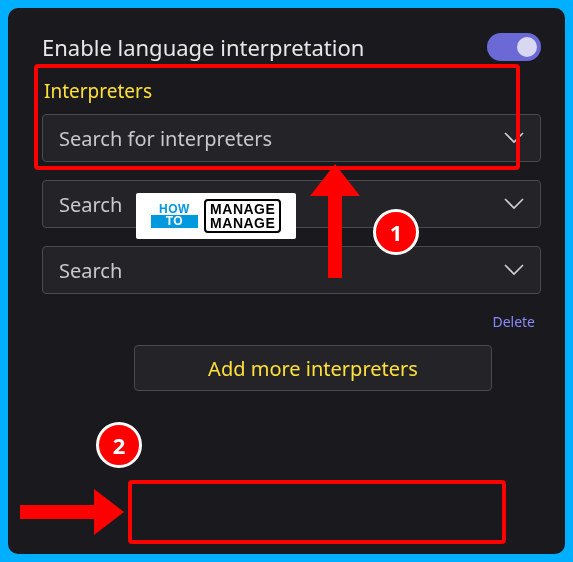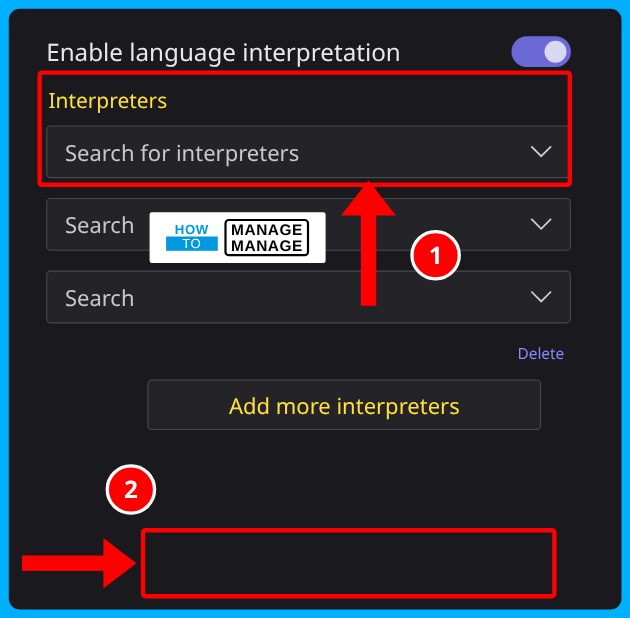--- a/index.html
+++ b/index.html
@@ -5,21 +5,21 @@
   html,body{margin:0;padding:0}
   body{
     width:573px;height:562px;box-sizing:border-box;
     background:#00b0ff;
     font-family:"Segoe UI",system-ui,sans-serif;
     position:relative;overflow:hidden;
   }
   .panel{
     position:absolute;left:8px;top:8px;right:8px;bottom:8px;
     background:#1a1a1e;border-radius:10px;
-    padding:24px 46px 24px 34px;box-sizing:border-box;color:#e6e6e6;
+    padding:24px 24px 24px 34px;box-sizing:border-box;color:#e6e6e6;
   }
   .row-top{display:flex;align-items:center;justify-content:space-between;margin-bottom:16px}
   .title{font-size:22px;font-weight:400;color:#e8e8e8}
   .toggle{width:54px;height:28px;border-radius:14px;background:#6b69d6;position:relative}
   .toggle .knob{position:absolute;right:4px;top:4px;width:20px;height:20px;border-radius:50%;background:#d9d8f2}
   .group{margin-bottom:18px}
   .lbl{font-size:19px;margin:4px 0 10px 2px;color:#e0e0e0}
   .lbl.hi{color:#ffe138}
   .select{
     height:46px;border:1px solid #4a494d;border-radius:4px;
@@ -56,21 +56,21 @@
   .a2 .shaft{left:0;top:16px;width:78px;height:14px}
   .a2 .head{left:74px;top:0;border-top:23px solid transparent;border-bottom:23px solid transparent;border-left:30px solid #ff0000}
   
   .wm{
     position:absolute;left:136px;top:193px;width:160px;height:46px;background:#fff;border-radius:2px;
     display:flex;align-items:center;justify-content:center;color:#000;pointer-events:none;
     font-family:Arial,sans-serif;letter-spacing:0.5px
   }
   .wm .how{display:flex;flex-direction:column;align-items:center;margin-right:6px}
   .wm .how span:first-child{font-size:12px;font-weight:800;color:#0099e0;line-height:11px}
-  .wm .how span:last-child{font-size:12px;font-weight:400;background:#0099e0;color:#fff;padding:0 15px;line-height:13px}
+  .wm .how span:last-child{font-size:12px;font-weight:700;background:#0099e0;color:#fff;padding:0 15px;line-height:13px}
   .wm .md{border:2.5px solid #000;border-radius:4px;padding:1px 4px;display:flex;flex-direction:column;align-items:center;line-height:14px}
   .wm .md span{font-size:14px;font-weight:800;color:#000}
 </style>
 </head>
 <body>
 
 <div class="panel">
 
   <div class="row-top">
     <div class="title">Enable language interpretation</div>

